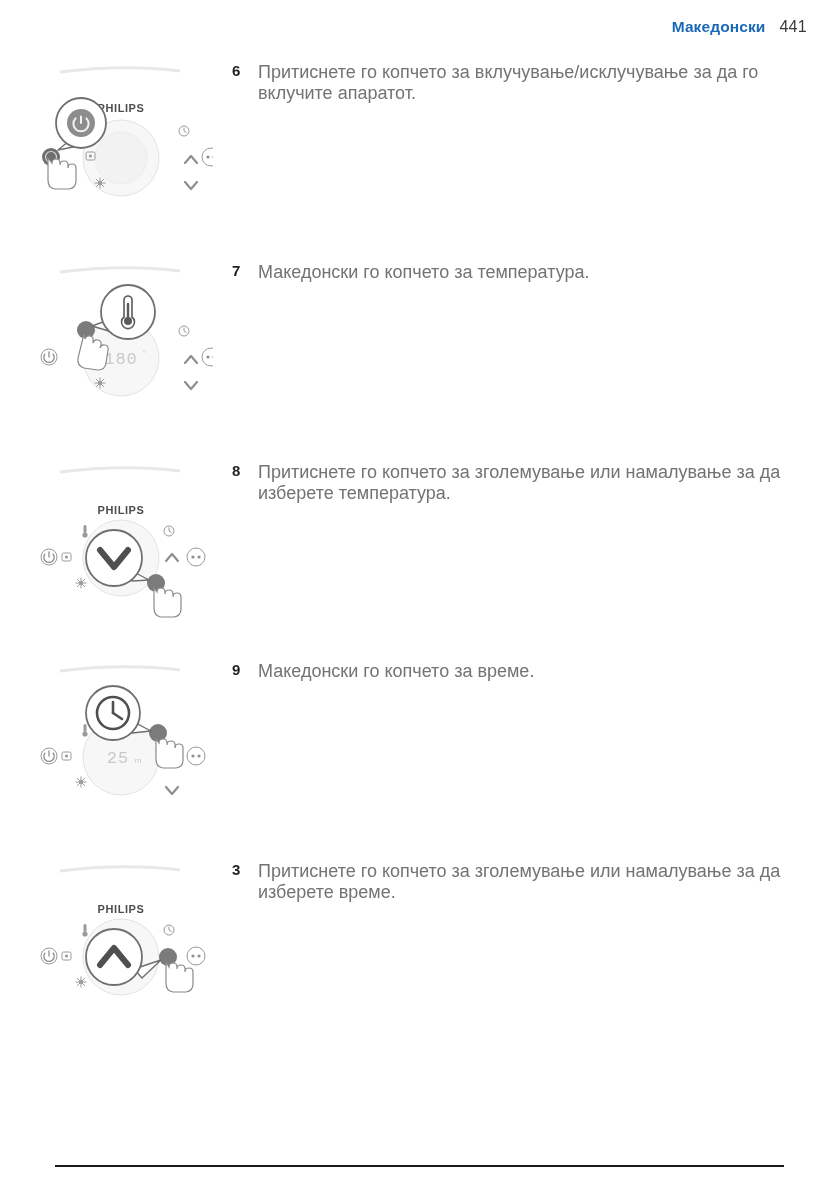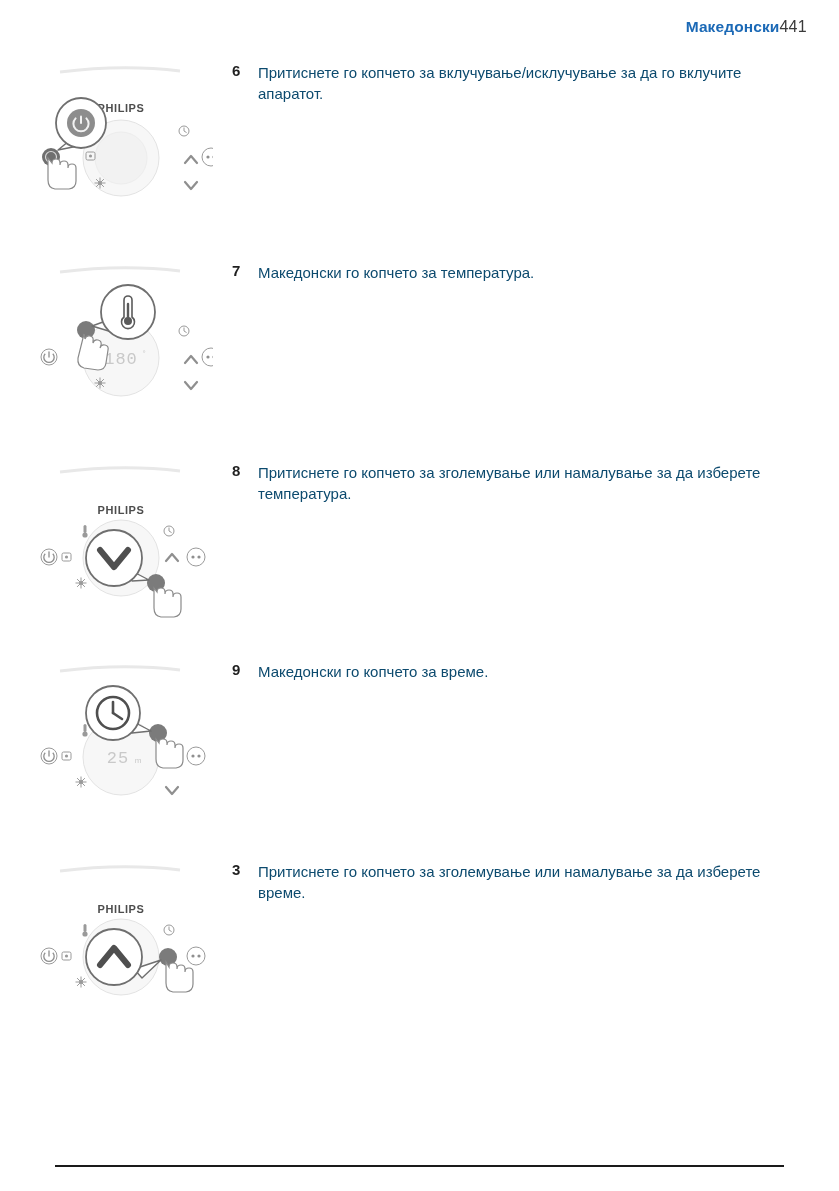--- a/index.html
+++ b/index.html
@@ -16,20 +16,21 @@
     overflow: hidden;
   }
 
   
   .page-header {
     position: absolute;
     top: 18px;
     right: 32px;
     display: flex;
     align-items: baseline;
+    gap: 14px;
   }
   .lang-label {
     font-size: 15.5px;
     font-weight: bold;
     color: #1b69b6;
     letter-spacing: 0.1px;
   }
   .page-number {
     font-size: 16px;
     font-weight: 400;
@@ -66,23 +67,23 @@
     left: 0;
     top: 0;
     width: 24px;
     font-size: 15px;
     font-weight: bold;
     color: #1f1f1f;
     text-align: left;
   }
   .step-text {
     margin-left: 26px;
-    font-size: 15px;
+    font-size: 18px;
     line-height: 21px;
-    color: #0c4a6e;
+    color: #737373;
   }
 
   
   .illus {
     position: relative;
     width: 185px;
     height: 165px;
   }
   .illus svg { display: block; }
 

